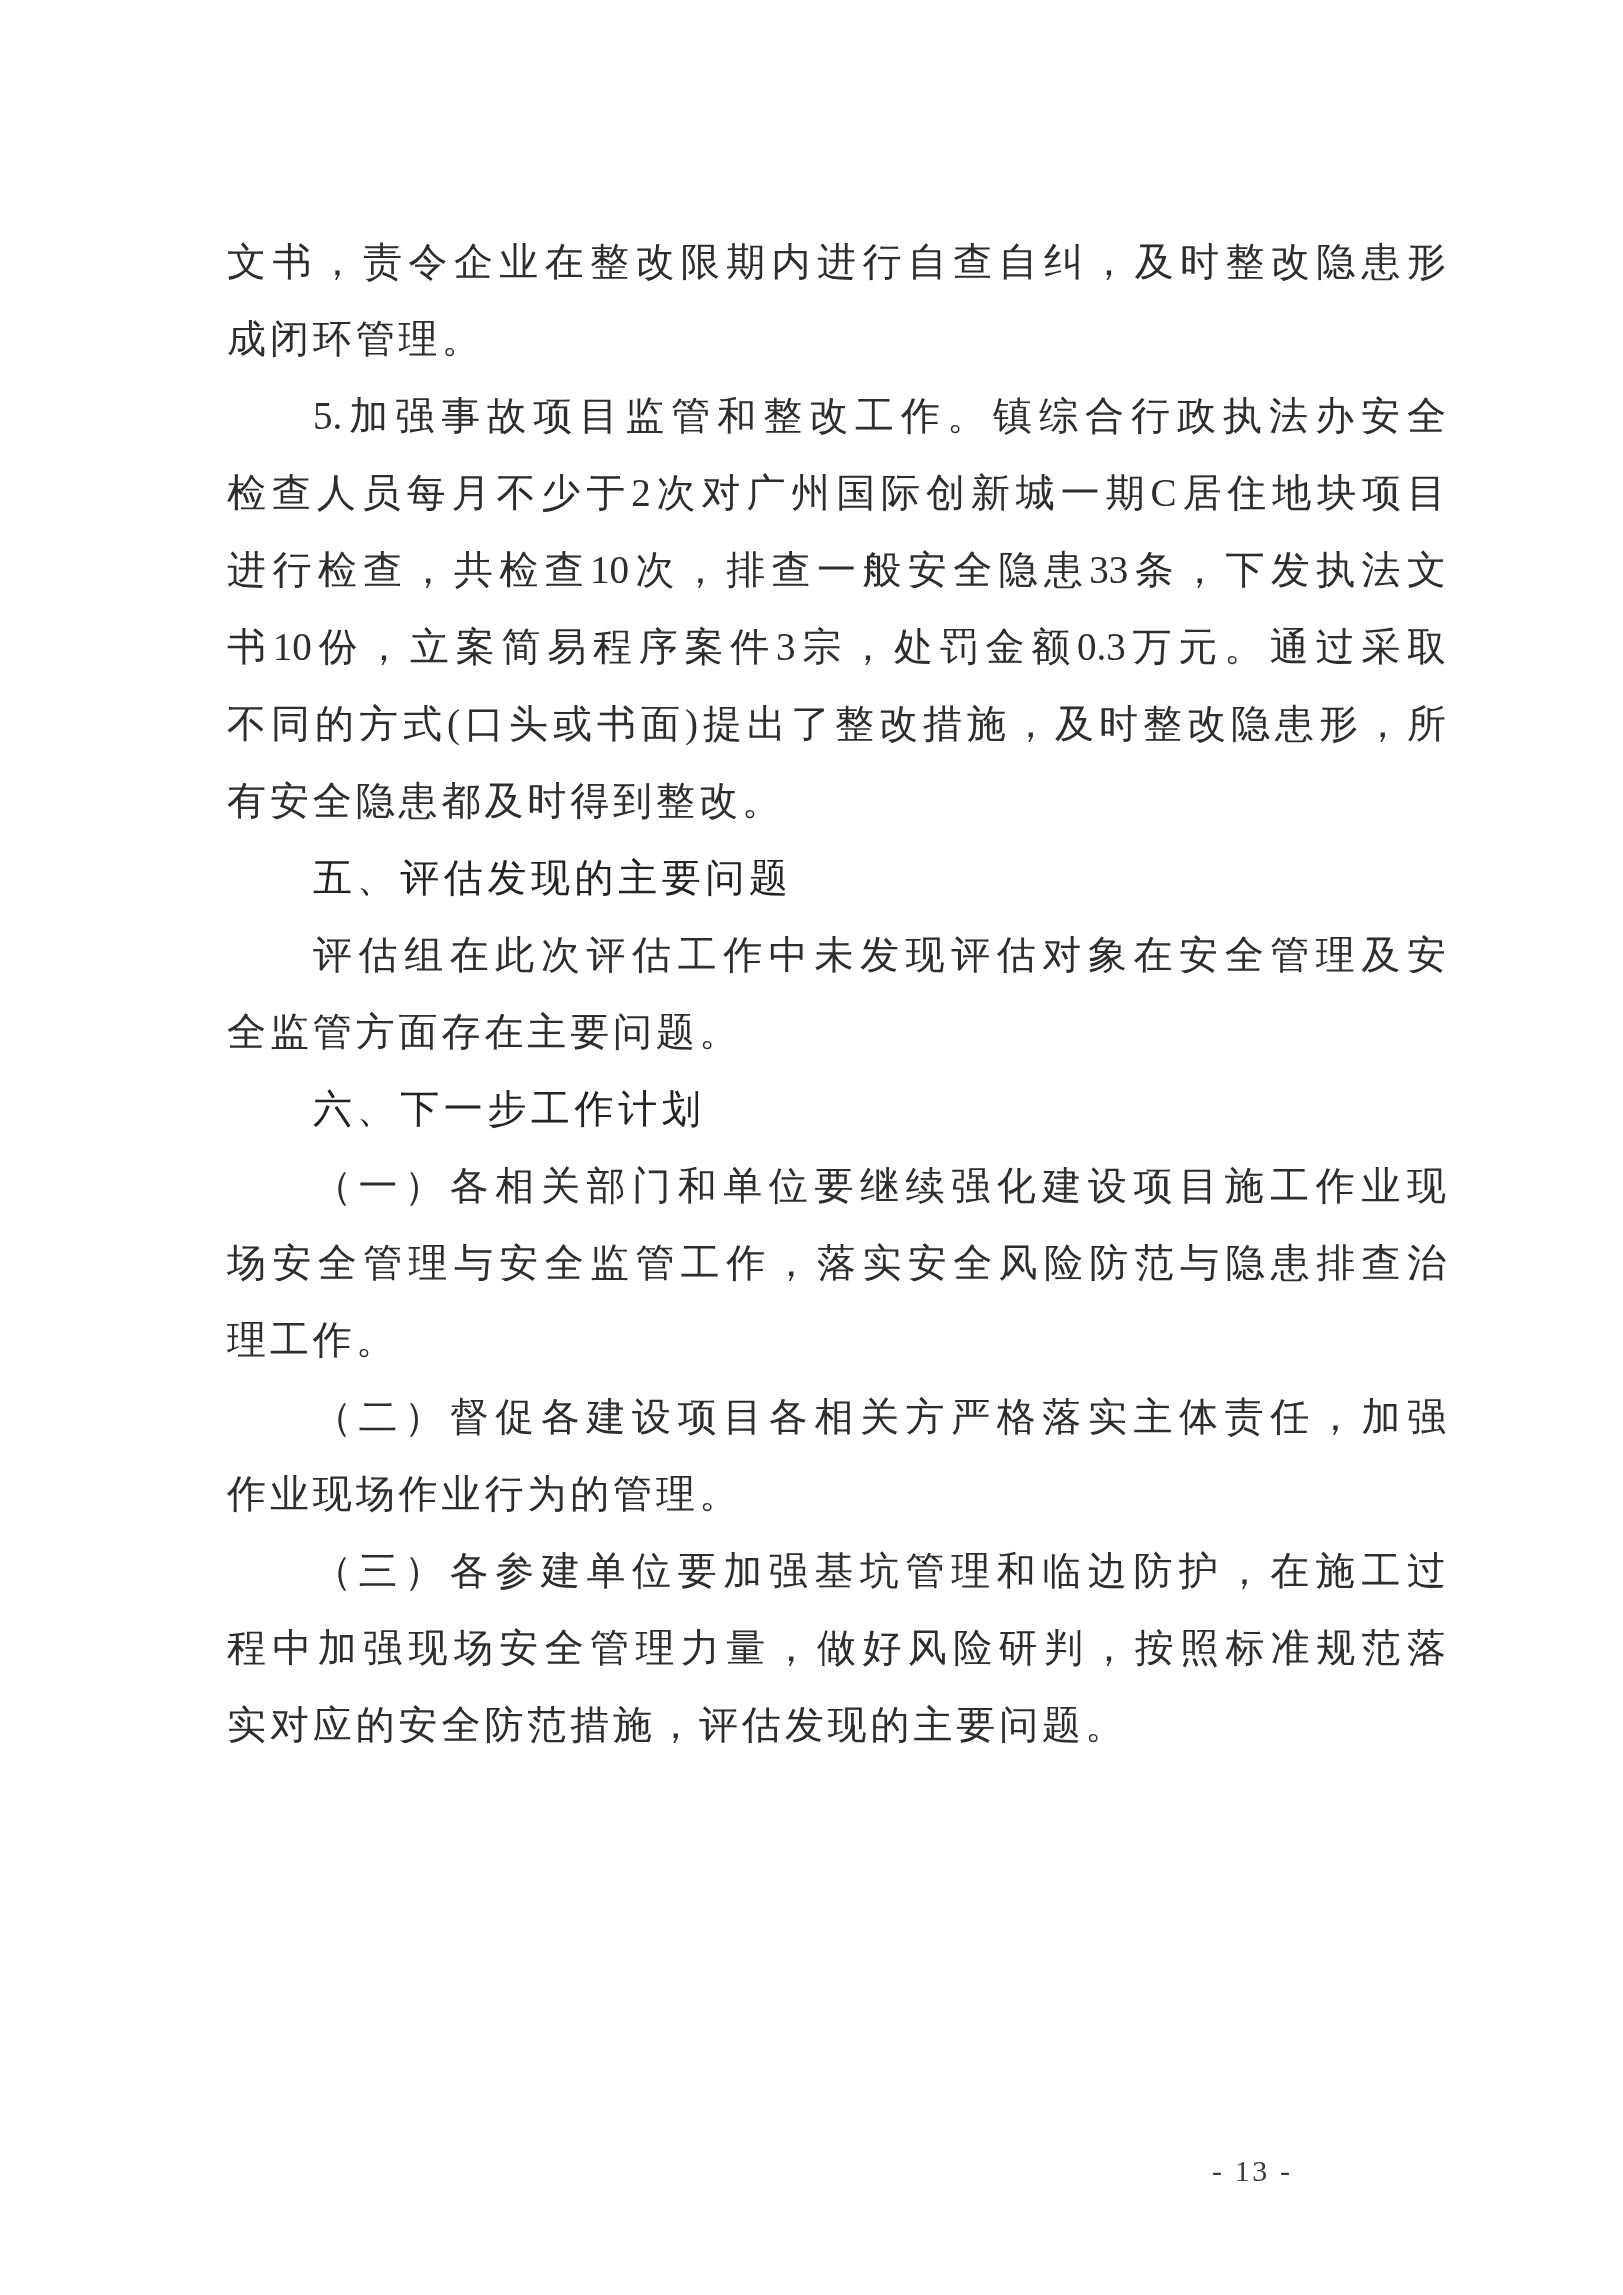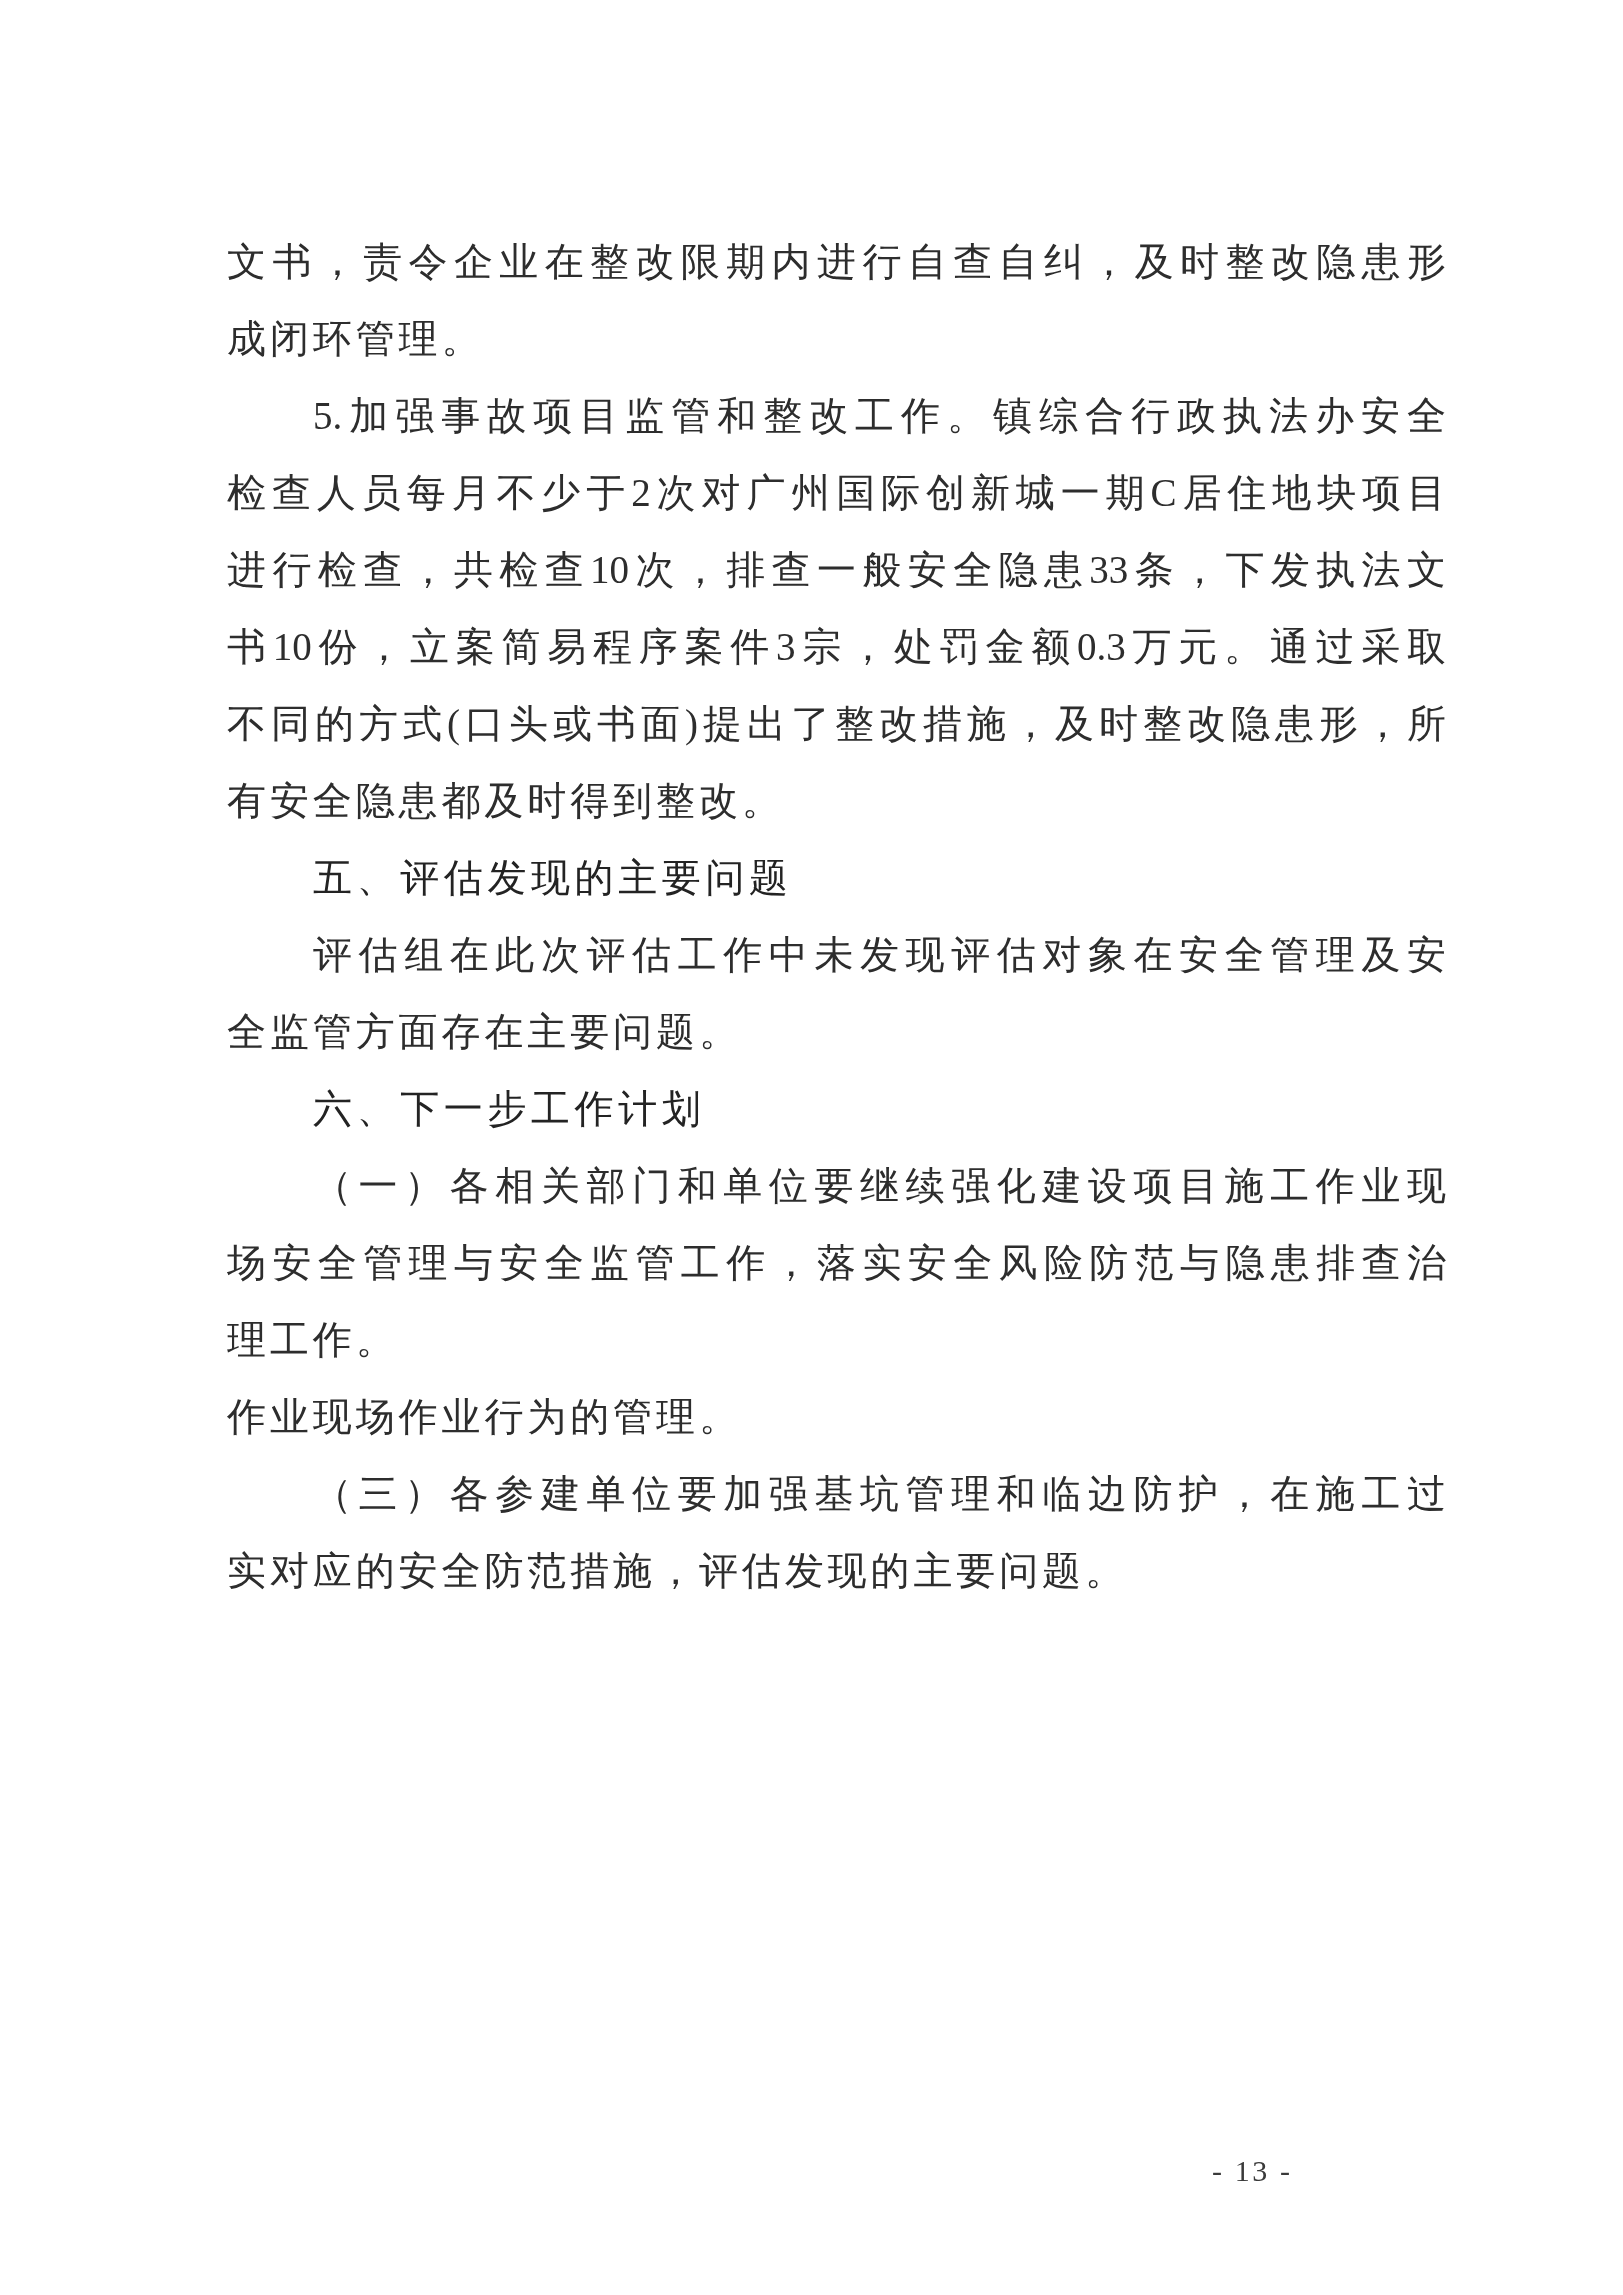--- a/index.html
+++ b/index.html
@@ -72,19 +72,21 @@
       <div class="line flush ">书10份，立案简易程序案件3宗，处罚金额0.3万元。通过采取</div>
       <div class="line flush ">不同的方式(口头或书面)提出了整改措施，及时整改隐患形，所</div>
       <div class="line end ">有安全隐患都及时得到整改。</div>
       <div class="line end indent heading">五、评估发现的主要问题</div>
       <div class="line flush indent ">评估组在此次评估工作中未发现评估对象在安全管理及安</div>
       <div class="line end ">全监管方面存在主要问题。</div>
       <div class="line end indent heading">六、下一步工作计划</div>
       <div class="line flush indent ">（一）各相关部门和单位要继续强化建设项目施工作业现</div>
       <div class="line flush ">场安全管理与安全监管工作，落实安全风险防范与隐患排查治</div>
       <div class="line end ">理工作。</div>
+      <div class="line flush indent ">（二）督促各建设项目各相关方严格落实主体责任，加强</div>
       <div class="line end ">作业现场作业行为的管理。</div>
       <div class="line flush indent ">（三）各参建单位要加强基坑管理和临边防护，在施工过</div>
+      <div class="line flush ">程中加强现场安全管理力量，做好风险研判，按照标准规范落</div>
       <div class="line end ">实对应的安全防范措施，评估发现的主要问题。</div>
     </main>
   <div class="page-num">- 13 -</div>
 </div>
 
 
 </body></html>

